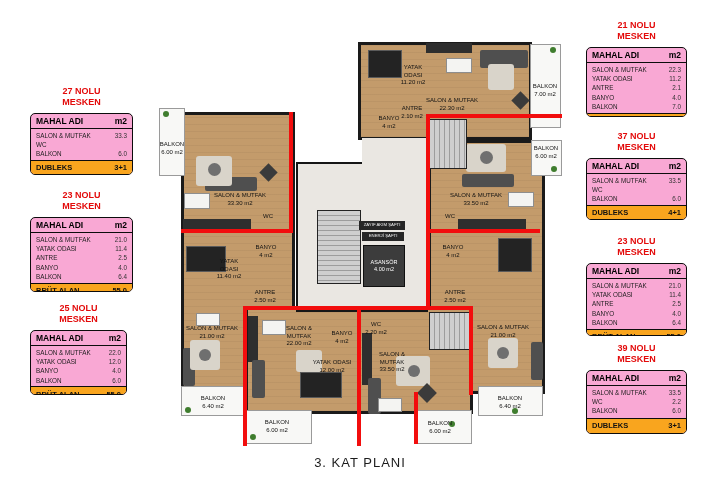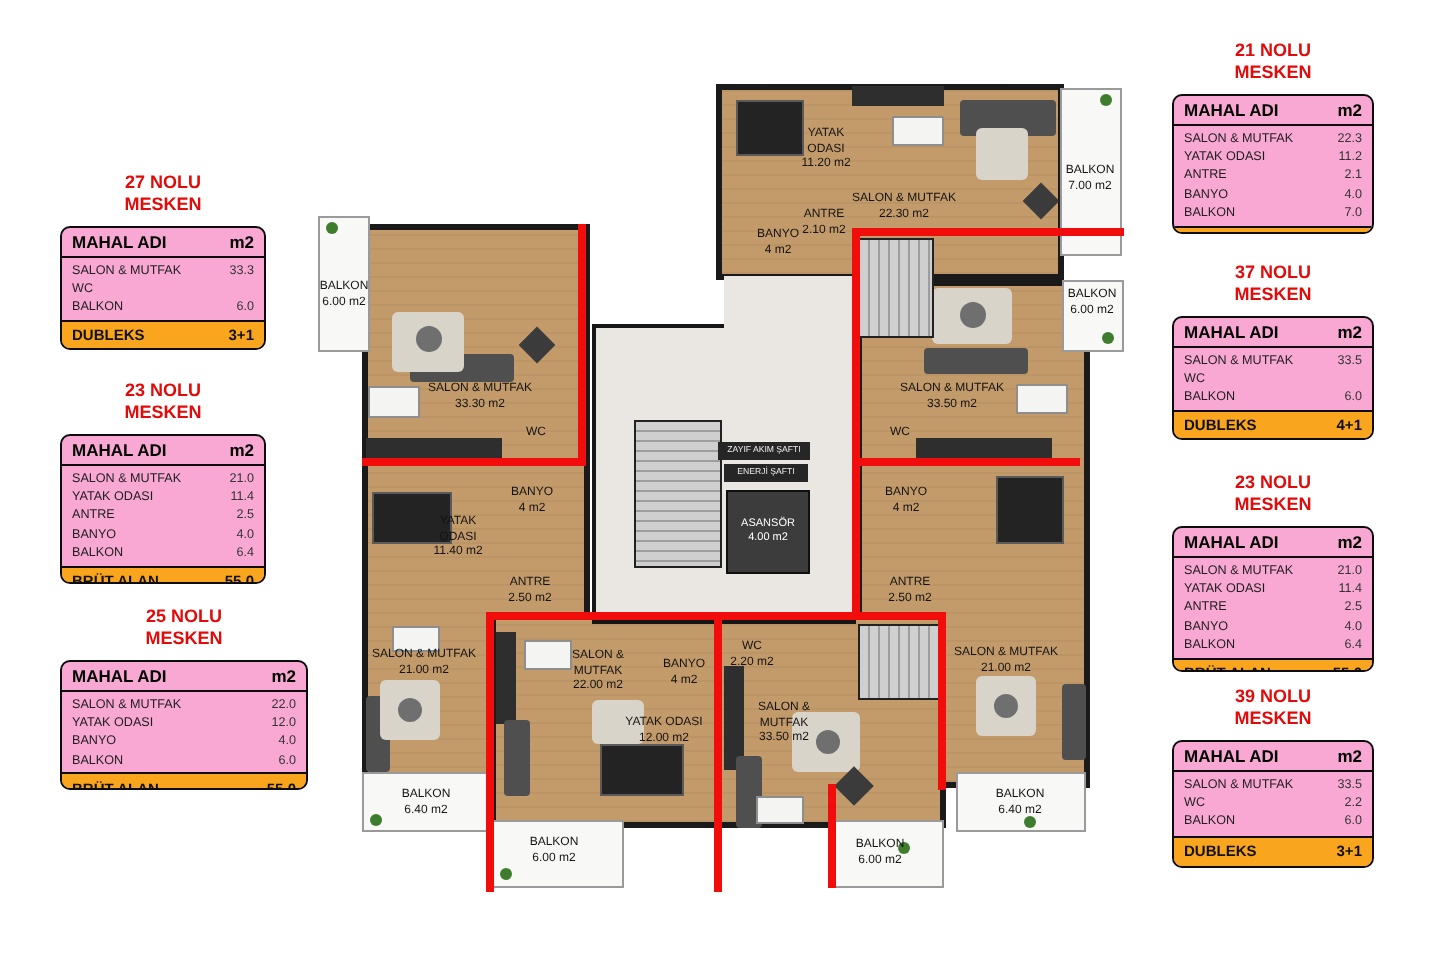--- a/index.html
+++ b/index.html
@@ -307,21 +307,21 @@
             <span>6.4</span>
           </div>
       </div>
       <div class="ufoot">
           <span>BRÜT ALAN</span>
           <span>55.0</span>
         </div>
     </div>
   </div>
 
-  <div class="unit-block" style="left:30px;top:303px;width:124px">
+  <div class="unit-block" style="left:30px;top:303px;width:97px">
     <div class="utitle">
         <div>25 NOLU</div>
         <div>MESKEN</div>
       </div>
     <div class="utable" style="height:63px">
       <div class="uhead">
           <span>MAHAL ADI</span>
           <span>m2</span>
         </div>
       <div class="ubody">
@@ -482,13 +482,14 @@
             <span>6.0</span>
           </div>
       </div>
       <div class="ufoot">
           <span>DUBLEKS</span>
           <span>3+1</span>
         </div>
     </div>
   </div>
 
+  <div class="caption">3. KAT PLANI</div>
 </div>
 
 </body></html>

